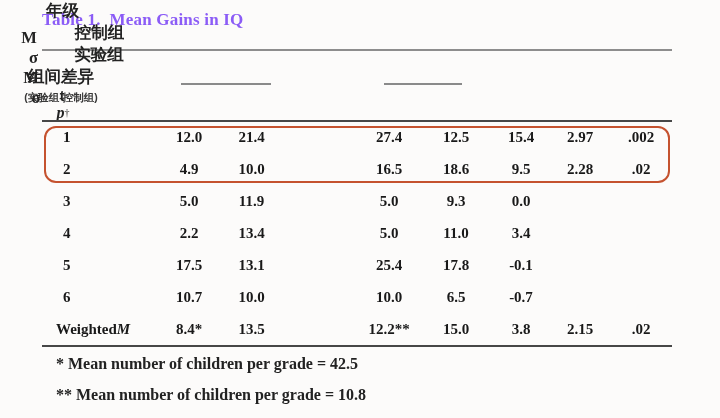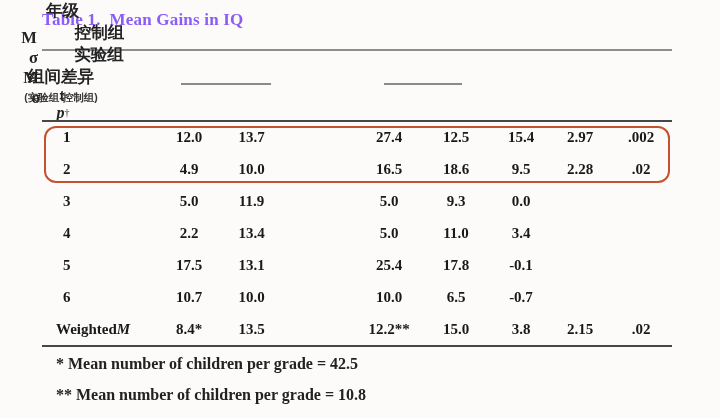--- a/index.html
+++ b/index.html
@@ -134,21 +134,21 @@
   <div id="rule-mid" class="rule"></div>
 
   <div id="rows">
 
     <div class="trow">
       <div class="cell c-grade">
           <span>1</span>
           <span class="it"></span>
         </div>
       <div class="cell c-m1">12.0</div>
-      <div class="cell c-s1">13.7</div>
+      <div class="cell c-s1">21.4</div>
       <div class="cell c-gap"></div>
       <div class="cell c-m2">27.4</div>
       <div class="cell c-s2">12.5</div>
       <div class="cell c-diff">15.4</div>
       <div class="cell c-t">2.97</div>
       <div class="cell c-p">.002</div>
     </div>
 
     <div class="trow">
       <div class="cell c-grade">

